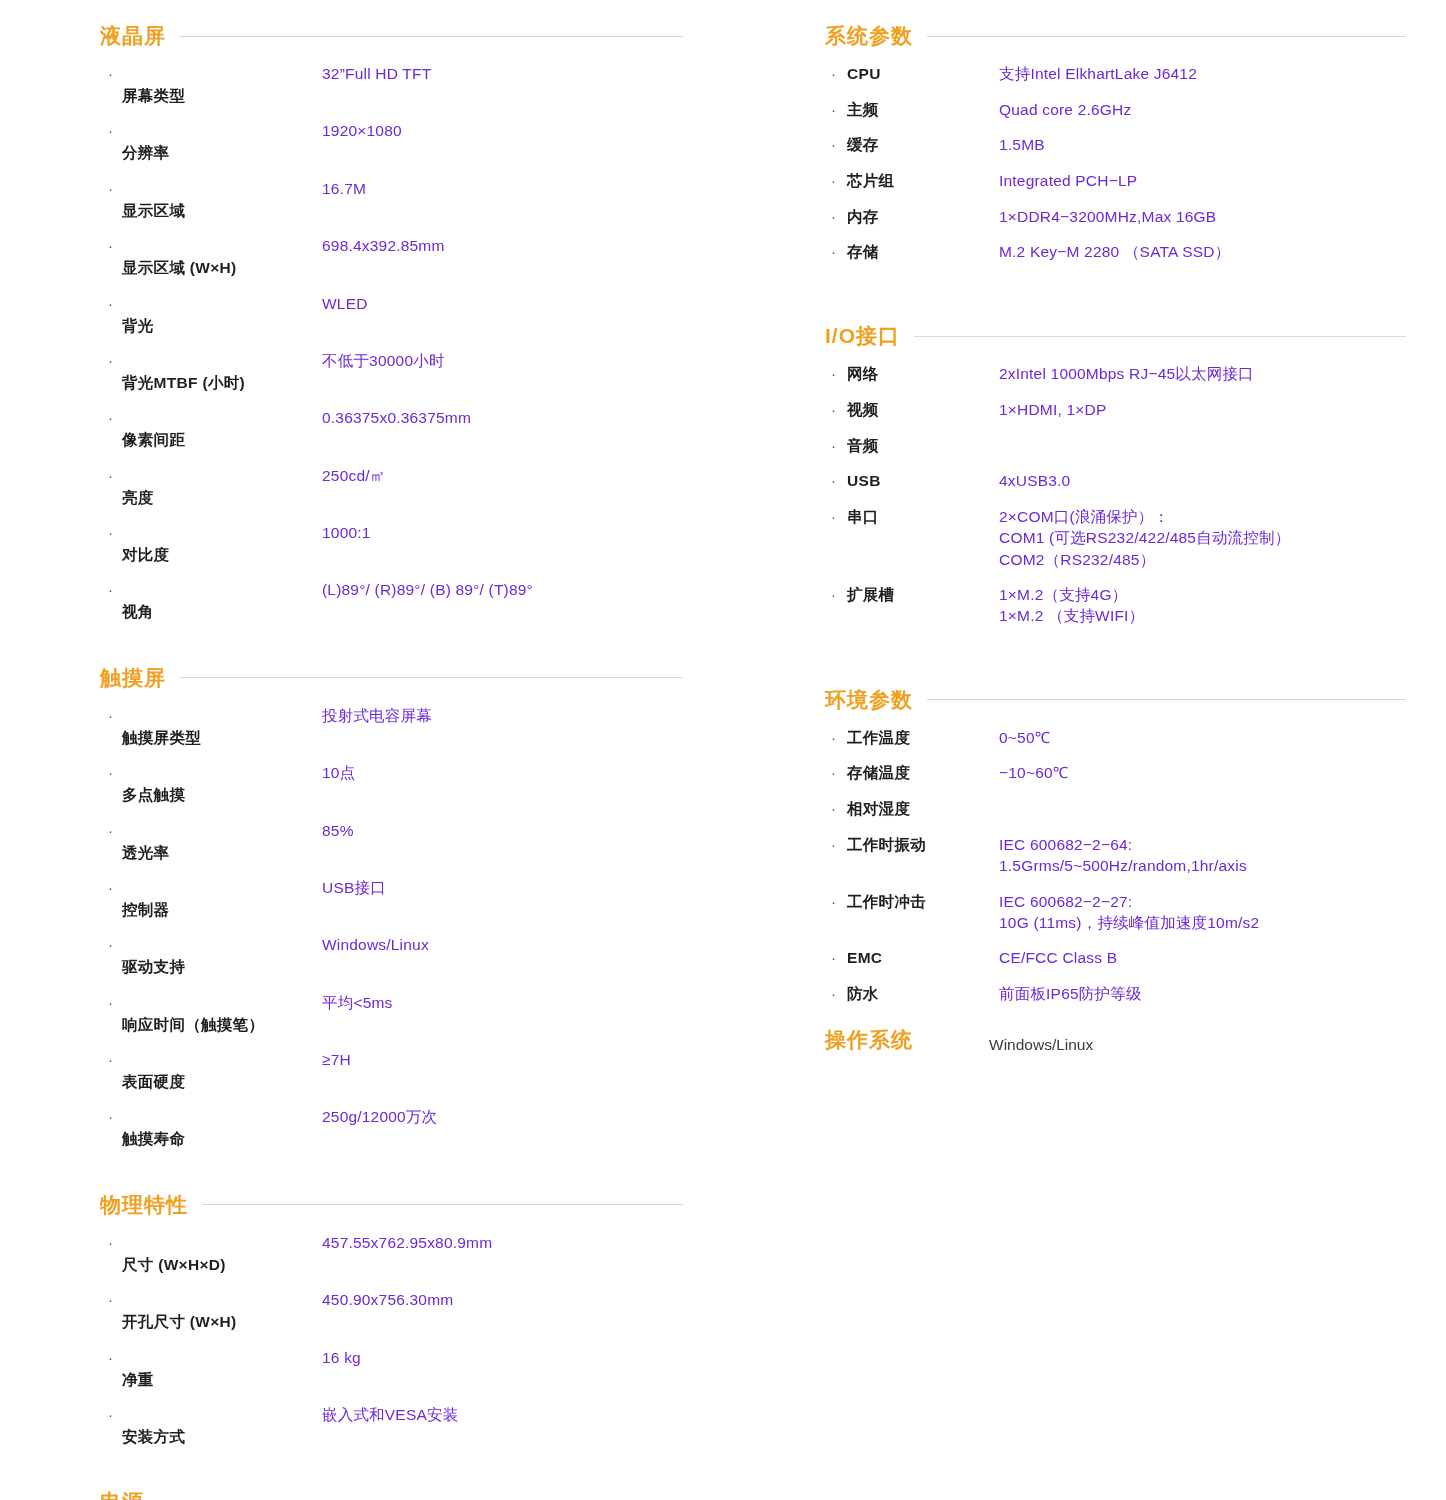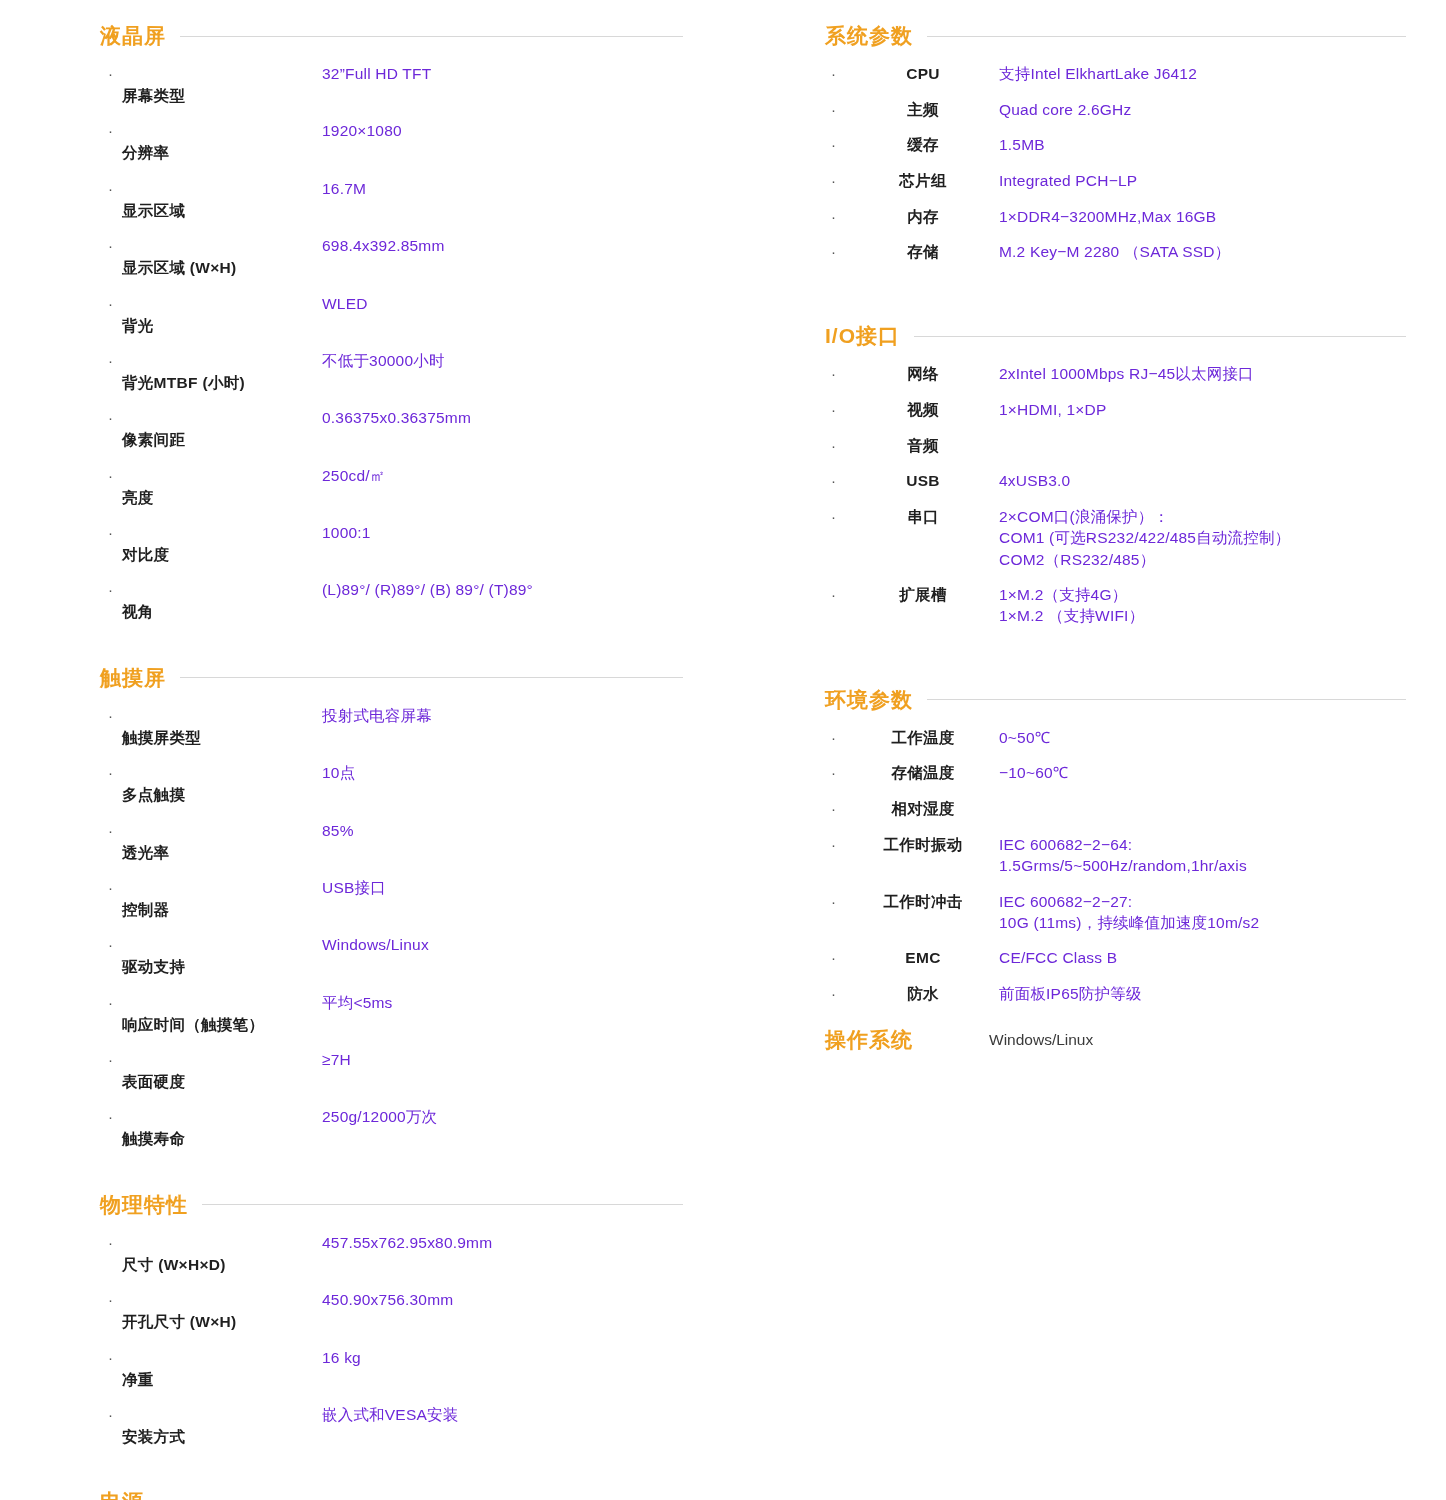--- a/index.html
+++ b/index.html
@@ -85,29 +85,29 @@
   .value {
     flex: 1 1 auto;
     font-size: 15.5px;
     color: #6d28d9;
     white-space: pre-line;
     letter-spacing: 0.2px;
   }
 
   
   .col-left .label { flex-basis: 200px; margin-top: 22px; }
-  .col-right .label { flex-basis: 152px; text-align: center; }
+  .col-right .label { flex-basis: 152px; }
   .col-right .bullet { padding-left: 6px; }
   .gap-md { height: 34px; }
   .gap-lg { height: 52px; }
 
   
   .os-line {
     display: flex;
-    align-items: flex-start;
+    align-items: flex-end;
     gap: 0;
     margin-top: 14px;
   }
   .os-title {
     color: #F0A020;
     font-size: 21px;
     font-weight: bold;
     letter-spacing: 1px;
     flex: 0 0 164px;
   }

